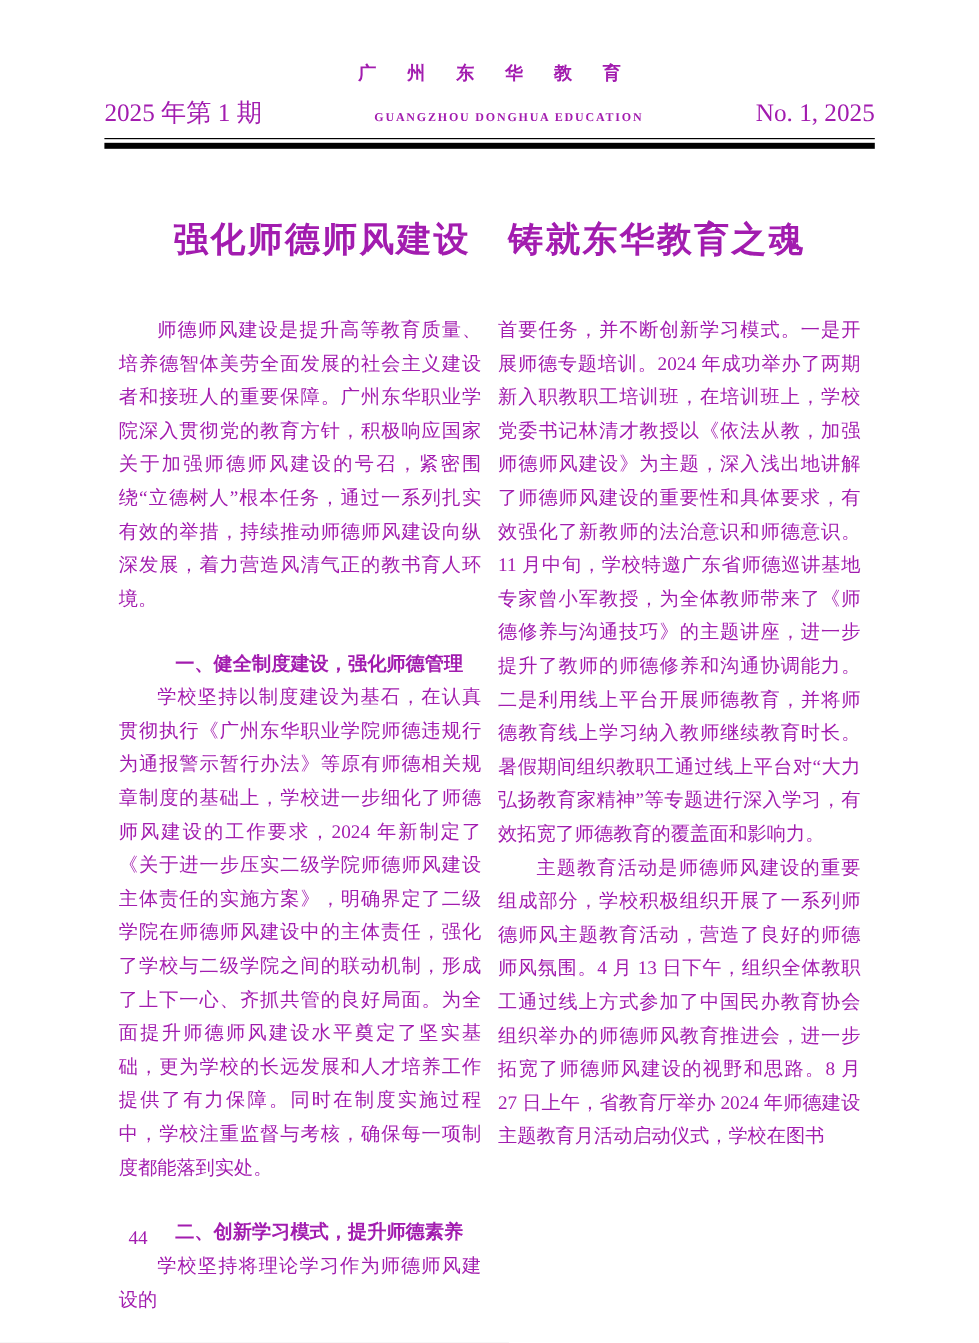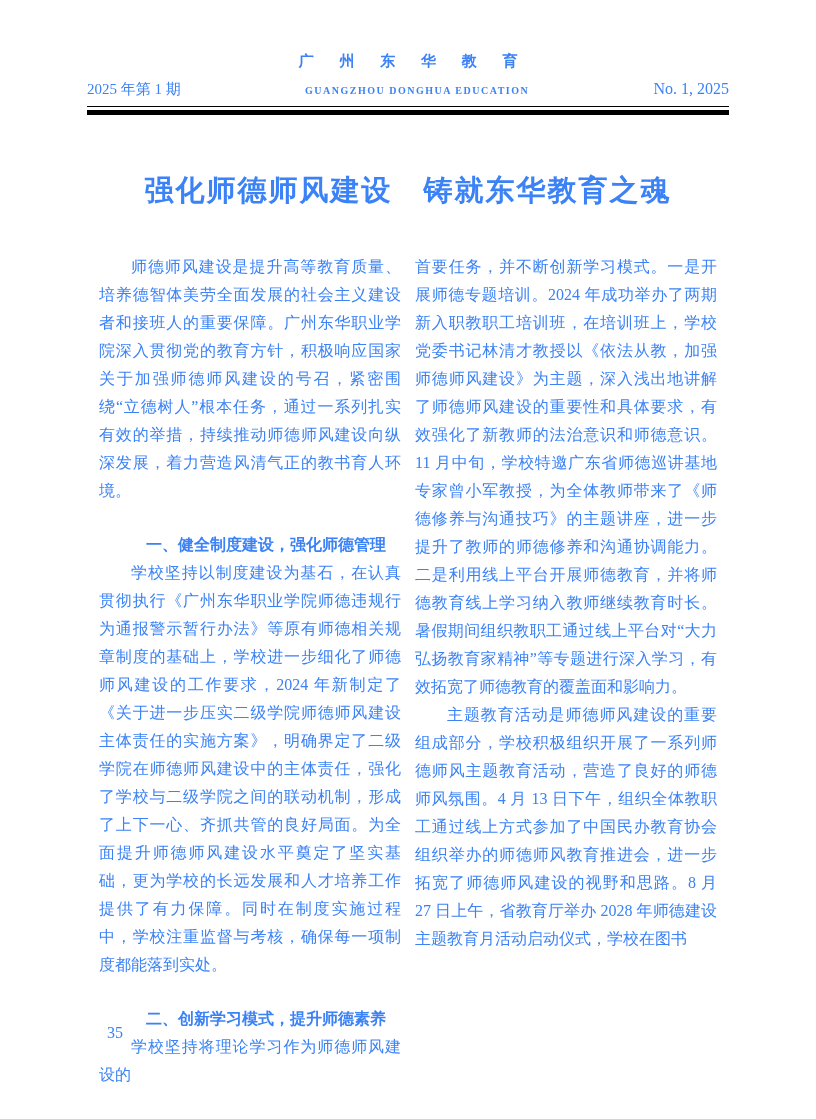--- a/index.html
+++ b/index.html
@@ -3,21 +3,21 @@
 <meta charset="utf-8">
 <style>
   * { margin: 0; padding: 0; box-sizing: border-box; }
   html, body { background: #e8e8e8; }
   .page {
     position: relative;
     width: 816px;
     height: 1119px;
     margin: 0 auto;
     background: #ffffff;
-    color: #3b82f6;
+    color: #a21caf;
     font-family: "Liberation Serif", "DejaVu Serif", serif;
     overflow: hidden;
   }
   
   .journal-header {
     width: 642px;
     margin: 0 auto;
     padding-top: 52px;
   }
   .journal-name-cn {
@@ -27,23 +27,23 @@
     letter-spacing: 11px;
     text-indent: 11px; 
   }
   .journal-header-row {
     display: flex;
     justify-content: space-between;
     align-items: baseline;
     margin-top: 9px;
     padding-bottom: 7px;
   }
-  .issue-cn { font-size: 15px; font-family: Liberation Serif, serif; }
+  .issue-cn { font-size: 21px; font-family: Liberation Serif, serif; }
   .journal-name-en { font-size: 10px; font-weight: bold; letter-spacing: 1.5px; }
-  .issue-en { font-size: 16px; }
+  .issue-en { font-size: 21px; }
   .rule-thin { border-top: 1.5px solid #000; }
   .rule-thick { height: 5px; background: #000; margin-top: 2.5px; }
   
   .article-title {
     margin-top: 56px;
     text-align: center;
     font-family: Liberation Serif, serif;
     font-size: 29px;
     font-weight: bold;
     letter-spacing: 2px;
@@ -112,20 +112,20 @@
     <div class="col">
       <p>师德师风建设是提升高等教育质量、培养德智体美劳全面发展的社会主义建设者和接班人的重要保障。广州东华职业学院深入贯彻党的教育方针，积极响应国家关于加强师德师风建设的号召，紧密围绕“立德树人”根本任务，通过一系列扎实有效的举措，持续推动师德师风建设向纵深发展，着力营造风清气正的教书育人环境。</p>
       <div class="section-heading">一、健全制度建设，强化师德管理</div>
       <p>学校坚持以制度建设为基石，在认真贯彻执行《广州东华职业学院师德违规行为通报警示暂行办法》等原有师德相关规章制度的基础上，学校进一步细化了师德师风建设的工作要求，2024 年新制定了《关于进一步压实二级学院师德师风建设主体责任的实施方案》，明确界定了二级学院在师德师风建设中的主体责任，强化了学校与二级学院之间的联动机制，形成了上下一心、齐抓共管的良好局面。为全面提升师德师风建设水平奠定了坚实基础，更为学校的长远发展和人才培养工作提供了有力保障。同时在制度实施过程中，学校注重监督与考核，确保每一项制度都能落到实处。</p>
       <div class="section-heading">二、创新学习模式，提升师德素养</div>
       <p>学校坚持将理论学习作为师德师风建设的</p>
     </div>
 
     <div class="col">
       <p class="continuation">首要任务，并不断创新学习模式。一是开展师德专题培训。2024 年成功举办了两期新入职教职工培训班，在培训班上，学校党委书记林清才教授以《依法从教，加强师德师风建设》为主题，深入浅出地讲解了师德师风建设的重要性和具体要求，有效强化了新教师的法治意识和师德意识。11 月中旬，学校特邀广东省师德巡讲基地专家曾小军教授，为全体教师带来了《师德修养与沟通技巧》的主题讲座，进一步提升了教师的师德修养和沟通协调能力。二是利用线上平台开展师德教育，并将师德教育线上学习纳入教师继续教育时长。暑假期间组织教职工通过线上平台对“大力弘扬教育家精神”等专题进行深入学习，有效拓宽了师德教育的覆盖面和影响力。</p>
-      <p>主题教育活动是师德师风建设的重要组成部分，学校积极组织开展了一系列师德师风主题教育活动，营造了良好的师德师风氛围。4 月 13 日下午，组织全体教职工通过线上方式参加了中国民办教育协会组织举办的师德师风教育推进会，进一步拓宽了师德师风建设的视野和思路。8 月 27 日上午，省教育厅举办 2028 年师德建设主题教育月活动启动仪式，学校在图书</p>
+      <p>主题教育活动是师德师风建设的重要组成部分，学校积极组织开展了一系列师德师风主题教育活动，营造了良好的师德师风氛围。4 月 13 日下午，组织全体教职工通过线上方式参加了中国民办教育协会组织举办的师德师风教育推进会，进一步拓宽了师德师风建设的视野和思路。8 月 27 日上午，省教育厅举办 2024 年师德建设主题教育月活动启动仪式，学校在图书</p>
     </div>
 
   </div>
 
-  <div class="page-number">35</div>
+  <div class="page-number">44</div>
 
 </div>
 
 </body></html>

